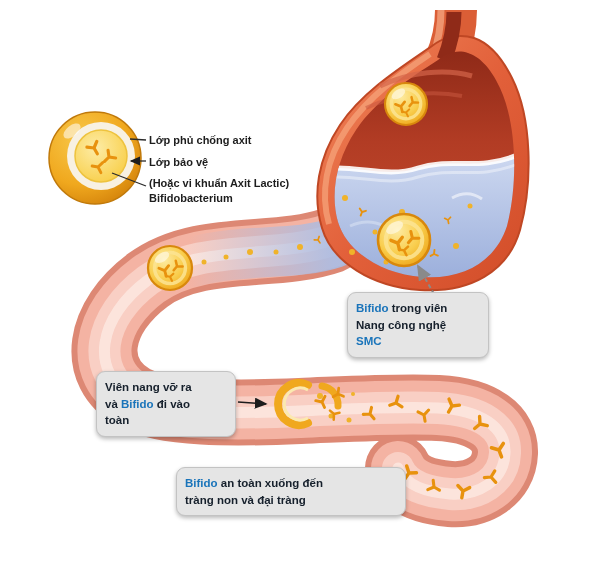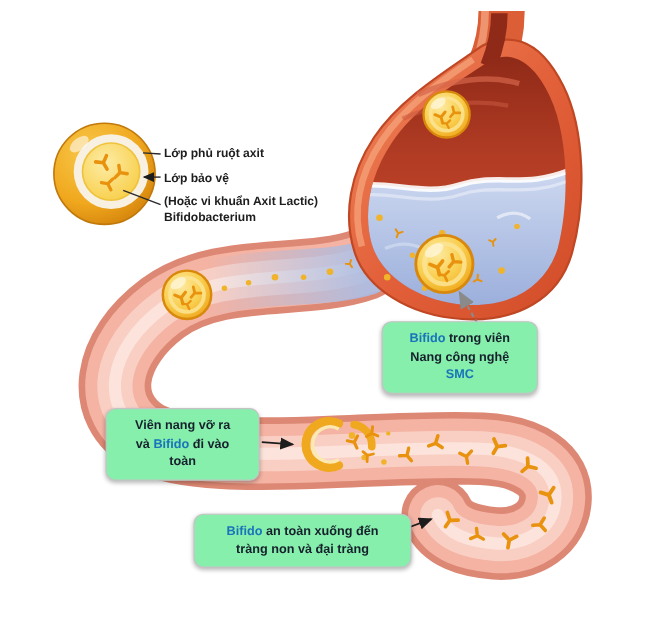--- a/index.html
+++ b/index.html
@@ -4,23 +4,23 @@
 <style>
   * { margin:0; padding:0; box-sizing:border-box; }
   html,body { background:#ffffff; font-family:"Liberation Sans", sans-serif; }
   .canvas { position:relative; width:600px; height:580px; background:#ffffff; overflow:hidden; }
   .canvas > svg { position:absolute; left:0; top:0; }
   .label {
     position:absolute; font-size:11px; font-weight:bold; color:#1d1d1d;
     line-height:1.35; white-space:nowrap;
   }
   .callout {
-    position:absolute; background:#86efac; border:1px solid #c3c3c3; border-radius:9px;
+    position:absolute; background:#e5e5e5; border:1px solid #c3c3c3; border-radius:9px;
     box-shadow:0 2px 4px rgba(0,0,0,0.28); padding:7px 8px;
-    font-size:11.5px; font-weight:bold; color:#16202c; text-align:center; line-height:1.45;
+    font-size:11.5px; font-weight:bold; color:#16202c; text-align:left; line-height:1.45;
   }
   .blue { color:#1a74ba; }
 </style>
 </head>
 <body>
 
 <div class="canvas">
 
   <svg width="600" height="580" viewBox="0 0 600 580">
     <defs>
@@ -173,37 +173,37 @@
       <path d="M 146 186 L 112 173" fill="none"></path>
     </g>
 
     <g>
       <path d="M 434 294 L 418 266" stroke="#8a8a8a" stroke-width="2" stroke-dasharray="4 3" fill="none" marker-end="url(#mGray)"></path>
       <path d="M 238 402 L 266 404" stroke="#1d1d1d" stroke-width="1.6" fill="none" marker-end="url(#mDark)"></path>
       <path d="M 370 480 L 392 472" stroke="#1d1d1d" stroke-width="1.6" fill="none" marker-end="url(#mDark)"></path>
     </g>
   </svg>
 
-  <div class="label" style="left:149px; top:133px;">Lớp phủ ruột axit</div>
+  <div class="label" style="left:149px; top:133px;">Lớp phủ chống axit</div>
   <div class="label" style="left:149px; top:155px;">Lớp bảo vệ</div>
   <div class="label" style="left:149px; top:176px;">
     <div>(Hoặc vi khuẩn Axit Lactic)</div>
     <div>Bifidobacterium</div>
   </div>
 
   <div class="callout" style="left:347px; top:292px; width:142px;">
     <div><span class="blue">Bifido</span><span> trong viên</span></div>
     <div>Nang công nghệ</div>
     <div class="blue">SMC</div>
   </div>
 
   <div class="callout" style="left:96px; top:371px; width:140px;">
     <div>Viên nang vỡ ra</div>
     <div><span>và </span><span class="blue">Bifido</span><span> đi vào</span></div>
     <div>toàn</div>
   </div>
 
-  <div class="callout" style="left:176px; top:467px; width:198px;">
+  <div class="callout" style="left:176px; top:467px; width:230px;">
     <div><span class="blue">Bifido</span><span> an toàn xuống đến</span></div>
     <div>tràng non và đại tràng</div>
   </div>
 
 </div>
 
 </body></html>

